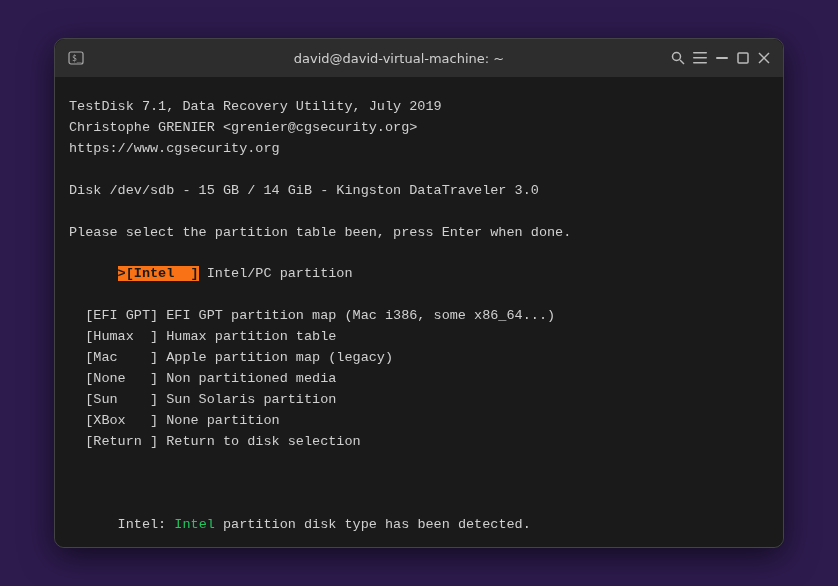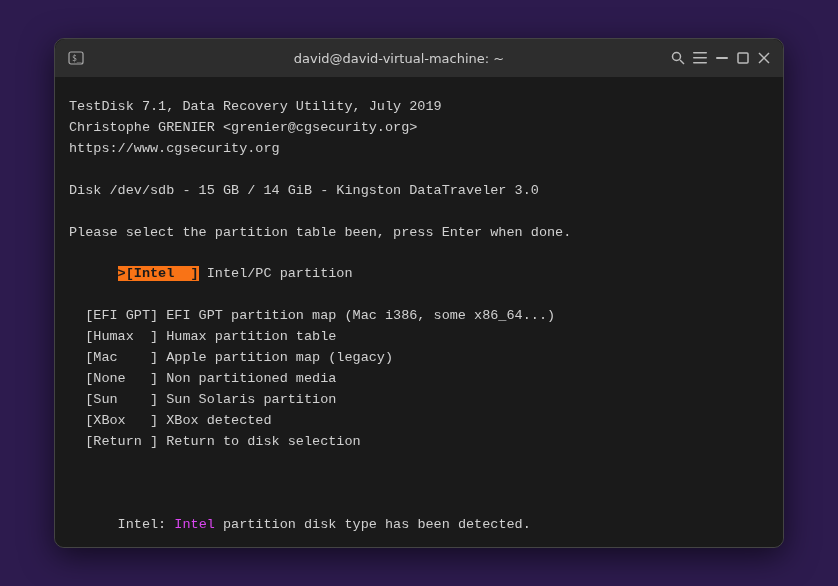--- a/index.html
+++ b/index.html
@@ -84,21 +84,21 @@
     }
     .terminal-body::-webkit-scrollbar { width: 8px; }
     .terminal-body::-webkit-scrollbar-track { background: #1a1a1a; }
     .terminal-body::-webkit-scrollbar-thumb { background: #555; border-radius: 4px; }
     .line { white-space: pre; }
     .highlight-selected {
       background: #f97316;
       color: #1a1a1a;
       font-weight: bold;
     }
-    .green { color: #d946ef; }
+    .green { color: #22c55e; }
     .white { color: #d0d0d0; }
     .empty-line { height: 1.55em; }
   </style>
 </head>
 <body>
 
 <div class="window">
   <div class="titlebar">
     <div class="titlebar-left">
       <div class="tb-icon">
@@ -152,21 +152,21 @@
     <div class="line white">Please select the partition table been, press Enter when done.</div>
 
     <div class="line">
       <span class="highlight-selected">&gt;[Intel  ]</span><span class="white"> Intel/PC partition</span>
     </div>
     <div class="line white">  [EFI GPT] EFI GPT partition map (Mac i386, some x86_64...)</div>
     <div class="line white">  [Humax  ] Humax partition table</div>
     <div class="line white">  [Mac    ] Apple partition map (legacy)</div>
     <div class="line white">  [None   ] Non partitioned media</div>
     <div class="line white">  [Sun    ] Sun Solaris partition</div>
-    <div class="line white">  [XBox   ] XBox detected</div>
+    <div class="line white">  [XBox   ] None partition</div>
     <div class="line white">  [Return ] Return to disk selection</div>
 
     <div class="empty-line"></div>
     <div class="empty-line"></div>
 
     <div class="line">
       <span class="white">Intel: </span><span class="green">Intel</span><span class="white"> partition disk type has been detected.</span>
     </div>
 
   </div>

